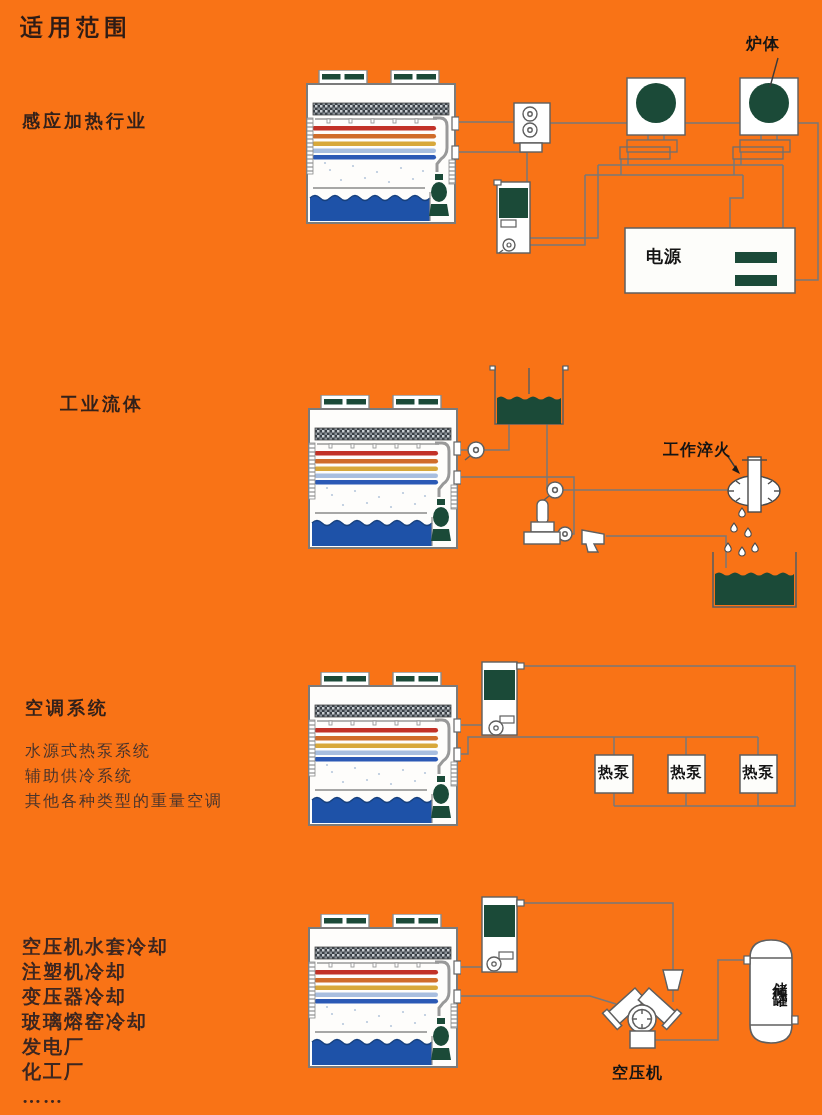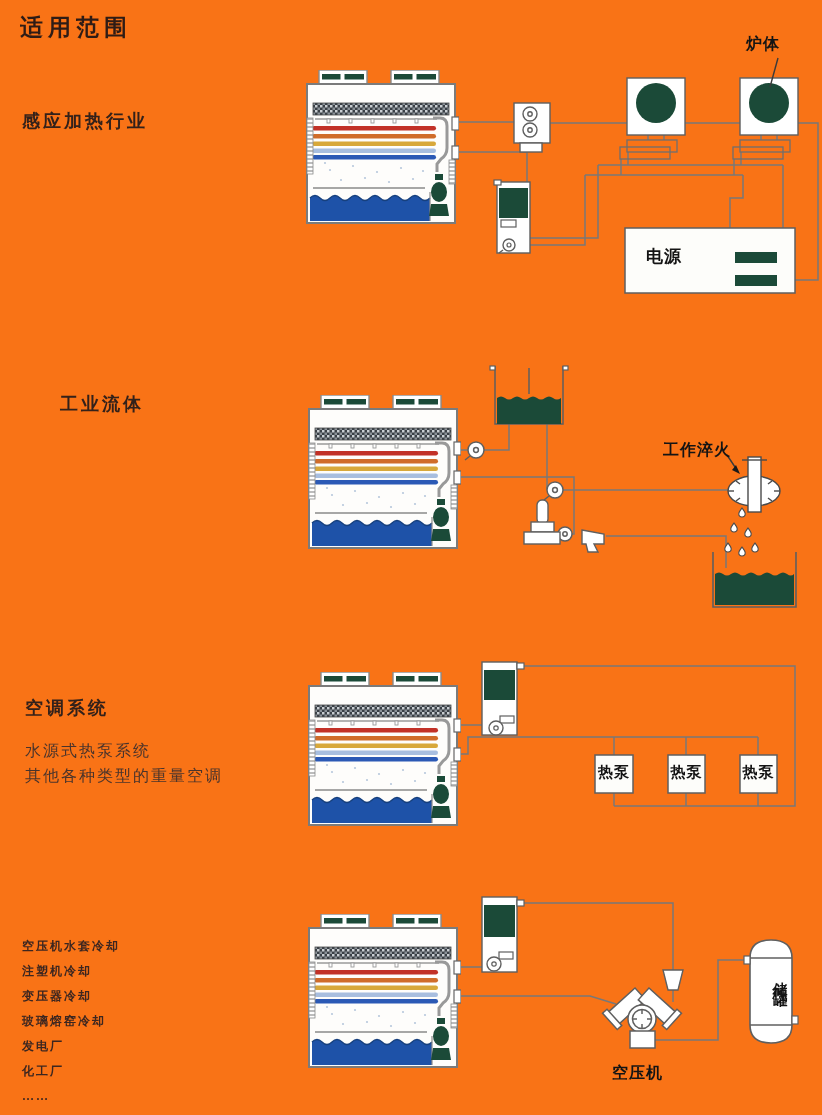--- a/index.html
+++ b/index.html
@@ -3,21 +3,21 @@
 <meta charset="utf-8">
 <style>
   html,body{margin:0;padding:0;background:#e8e6e2;}
   .page{position:relative;width:822px;height:1115px;background:#f97316;overflow:hidden;
         font-family:"DejaVu Serif",serif;}
   .abs{position:absolute;}
   .ttl{font-weight:700;font-size:23px;color:#2e1c16;letter-spacing:5px;}
   .sech{font-weight:700;font-size:18px;color:#33211a;letter-spacing:3px;}
   .list{font-size:16px;color:#4a342c;letter-spacing:2px;line-height:28px;}
   .list2{line-height:25px;}
-  .blist{font-weight:700;font-size:12px;color:#3c2620;letter-spacing:2px;line-height:25px;font-family:Liberation Serif, serif;}
+  .blist{font-weight:700;font-size:19px;color:#3c2620;letter-spacing:2px;line-height:25px;font-family:Liberation Serif, serif;}
   .dlabel{font-weight:600;font-size:16px;color:#141414;letter-spacing:1px;font-family:"DejaVu Serif",serif;}
   .dlabel.small{font-size:15px;}
   .vtext{writing-mode:vertical-rl;text-orientation:upright;letter-spacing:5px;}
   svg{display:block;}
 </style>
 </head>
 <body>
 
 <div class="page">
 
@@ -25,20 +25,21 @@
 
   <div class="abs sech" style="left:22px;top:93px;margin-top:16px;">感应加热行业</div>
   <div class="abs list" style="left:22px;top:144px;">
   </div>
 
   <div class="abs sech" style="left:28px;top:392px;margin-left:32px;">工业流体</div>
 
   <div class="abs sech" style="left:25px;top:696px;">空调系统</div>
   <div class="abs list list2" style="left:25px;top:738px;">
     <div>水源式热泵系统</div>
+    <div>辅助供冷系统</div>
     <div>其他各种类型的重量空调</div>
   </div>
 
   <div class="abs list list2 blist" style="left:22px;top:934px;">
     <div>空压机水套冷却</div>
     <div>注塑机冷却</div>
     <div>变压器冷却</div>
     <div>玻璃熔窑冷却</div>
     <div>发电厂</div>
     <div>化工厂</div>

